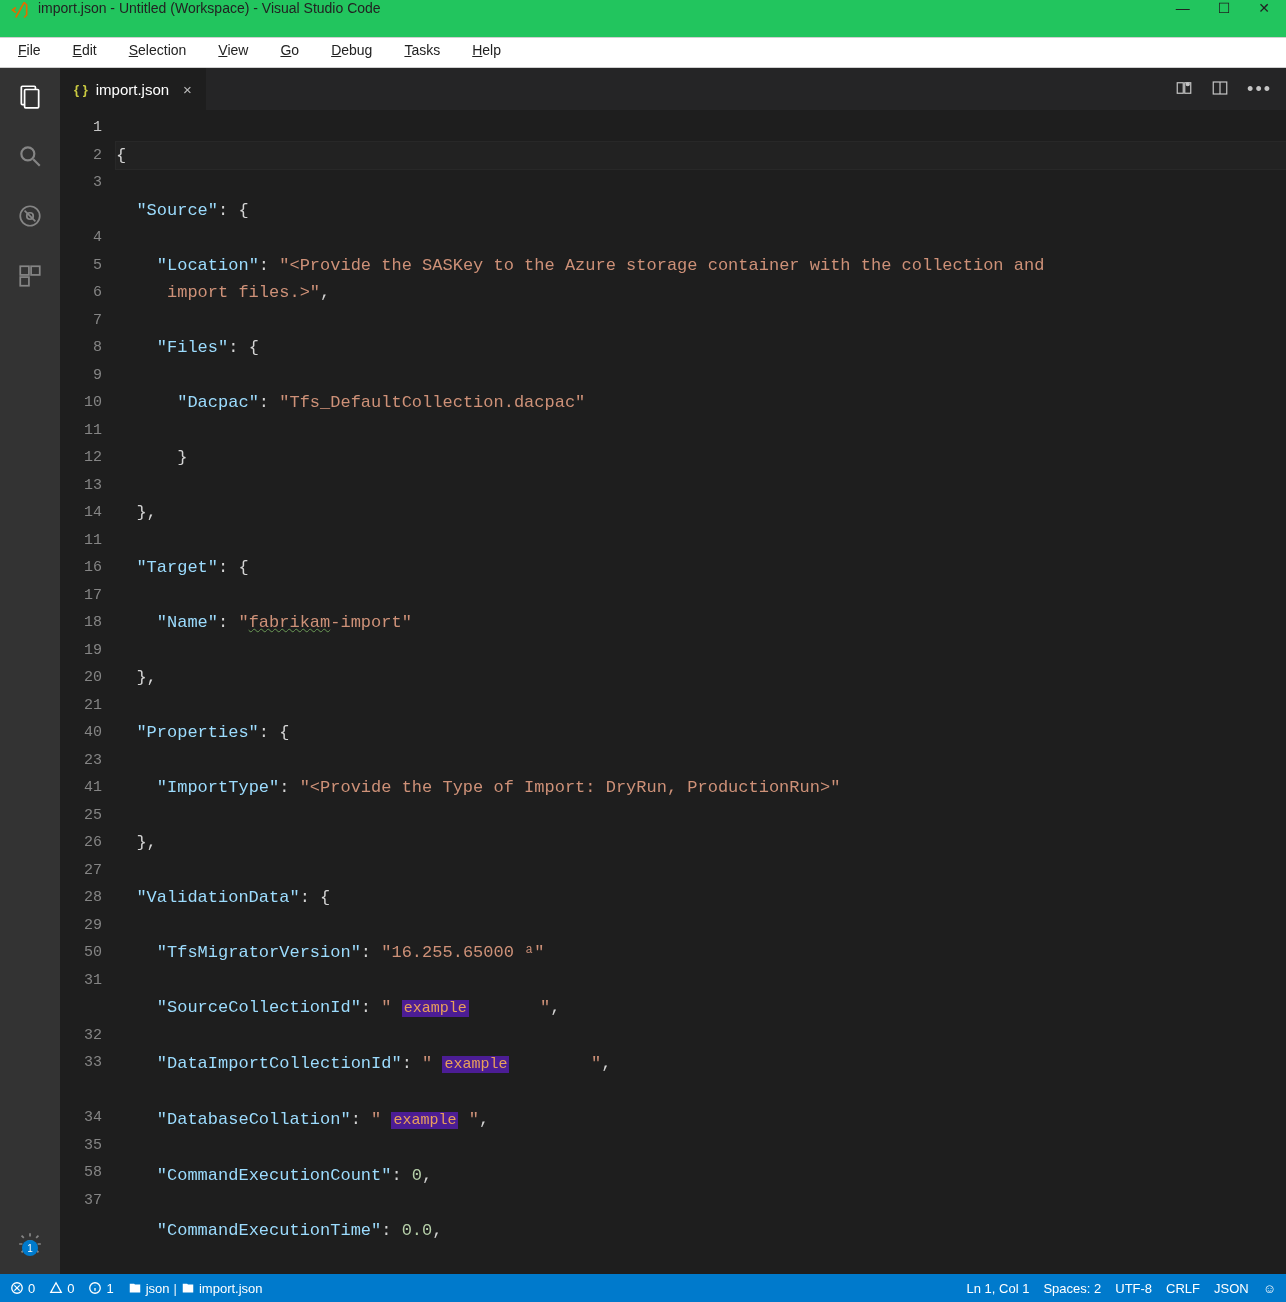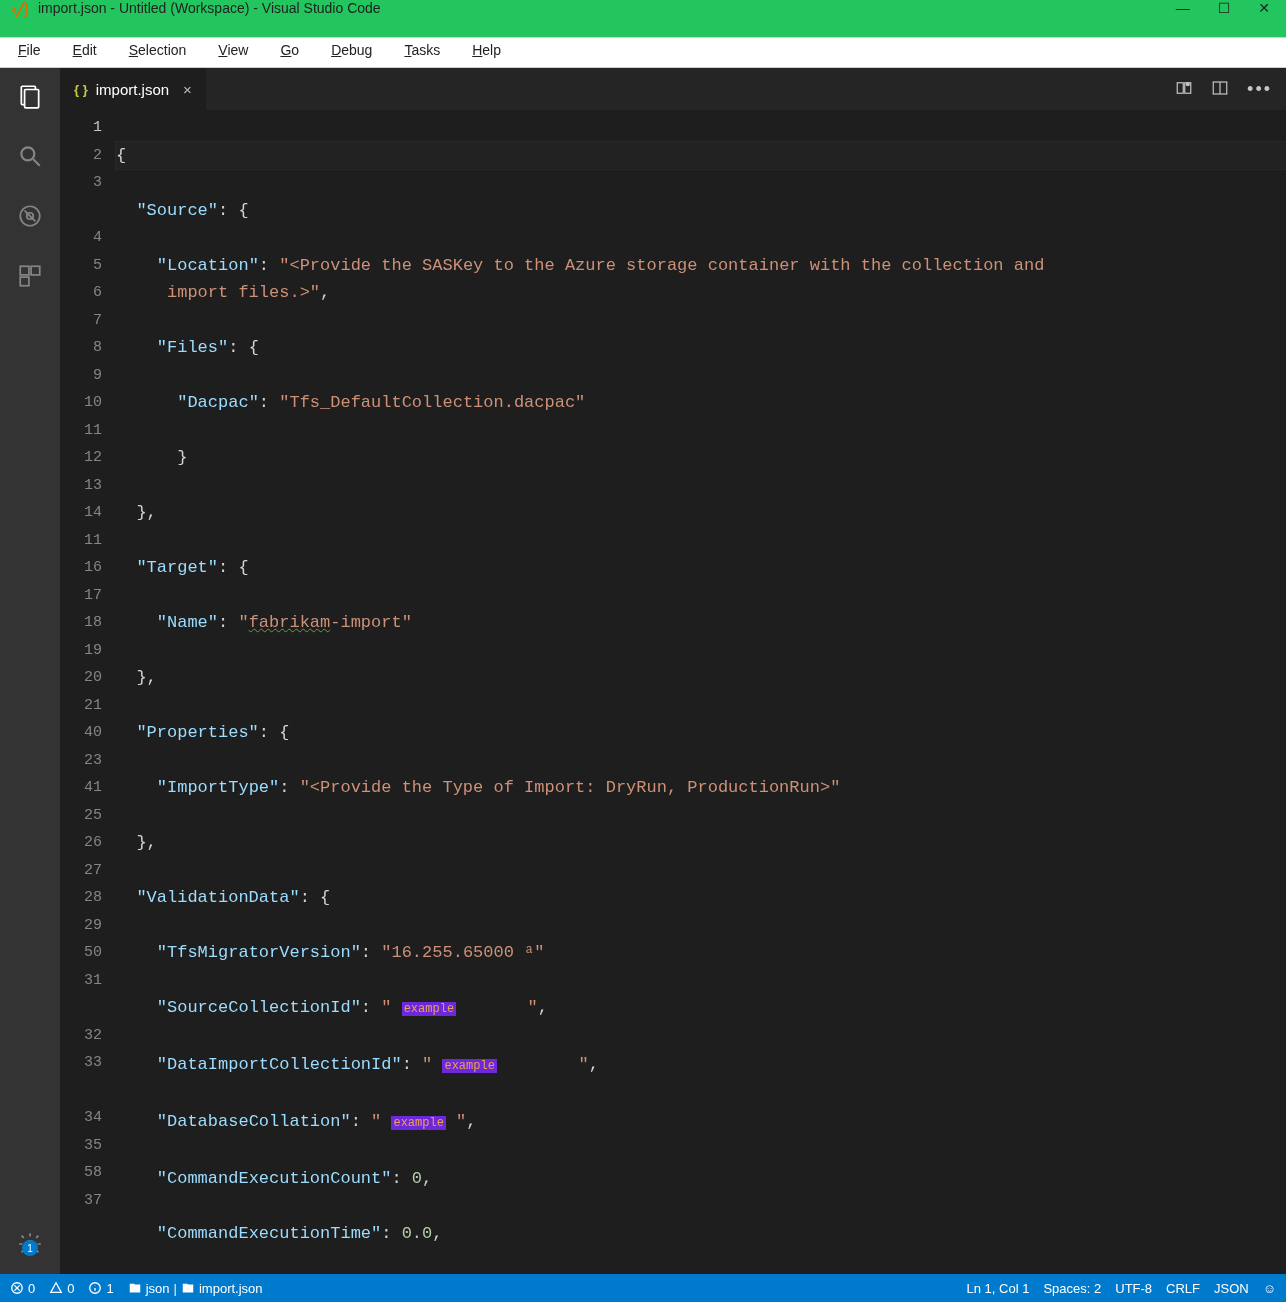--- a/index.html
+++ b/index.html
@@ -143,23 +143,23 @@
 .code .line { min-height: 27.5px; }
 
 
 .p-brace, .p-bracket, .p-colon, .p-comma { color: #d4d4d4; }
 .p-key { color: #9cdcfe; }
 .p-string { color: #ce9178; }
 .p-num { color: #b5cea8; }
 .wavy { text-decoration: underline wavy #6A9955; text-decoration-thickness: 1px; text-align: right; }
 .ex-overlay {
   color: #e8a05a;
-  background: #6d28d9;
+  background: #4c1d95;
   padding: 0 2px;
-  font-size: 12px;
+  font-size: 15px;
 }
 
 
 .statusbar {
   height: 28px;
   background: #007acc;
   color: #ffffff;
   display: flex;
   align-items: center;
   font-size: 13px;

